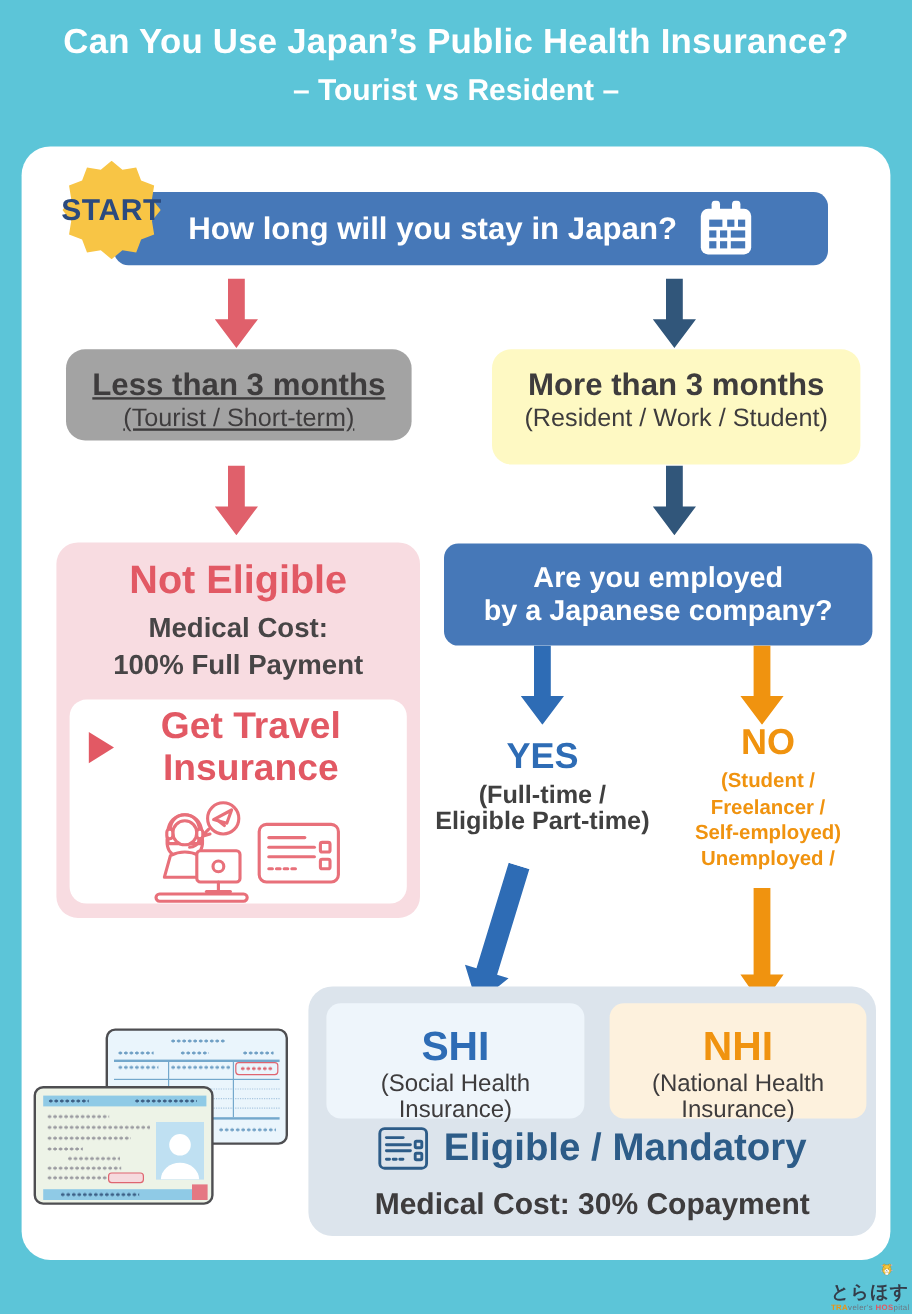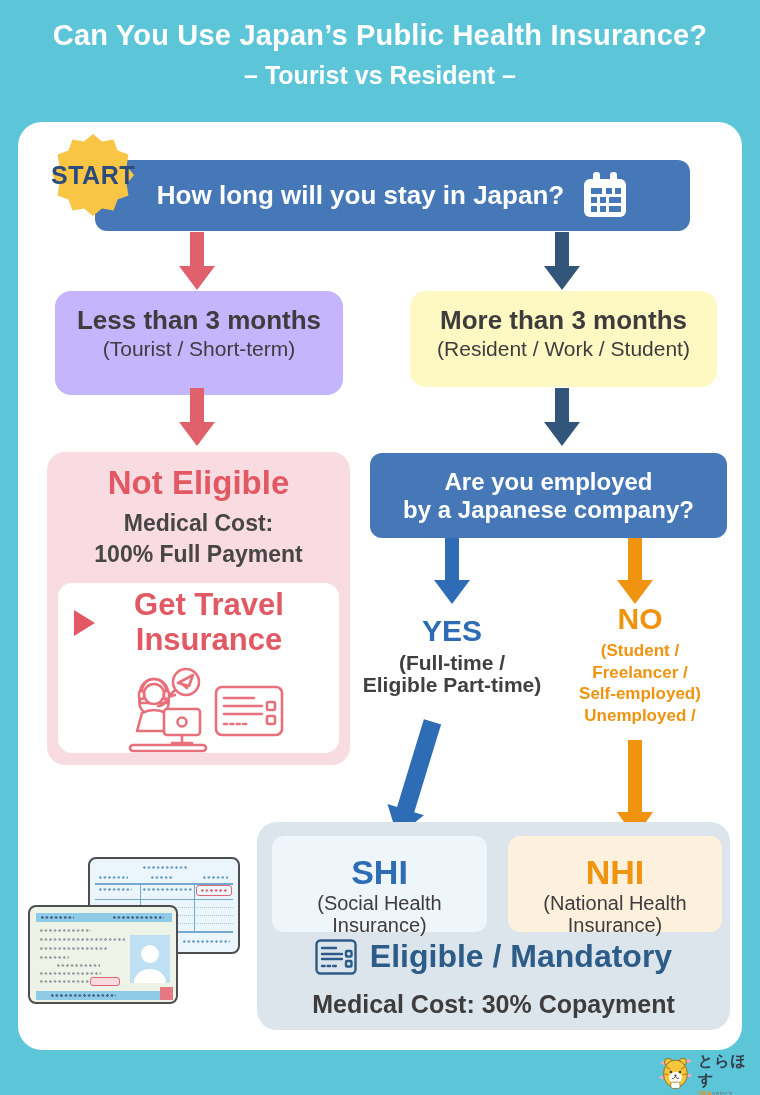--- a/index.html
+++ b/index.html
@@ -9,35 +9,35 @@
   .abs { position:absolute; }
   .center { text-align:center; }
 
   .hdr-title { top:19px; left:0; width:760px; color:#ffffff; font-size:29px; font-weight:bold; letter-spacing:0.2px; }
   .hdr-sub   { top:61px; left:0; width:760px; color:#ffffff; font-size:25px; font-weight:bold; }
 
   .card { top:122px; left:18px; width:724px; height:928px; background:#ffffff; border-radius:24px; }
 
   
   .qbox { background:#4678b8; border-radius:12px; color:#fff; display:flex; align-items:center; justify-content:center; }
-  .q1 { left:95px; top:160px; width:595px; height:71px; gap:18px; }
+  .q1 { left:95px; top:160px; width:595px; height:61px; gap:18px; }
   .q1 .qtext { font-size:26px; font-weight:bold; }
   .q2 { left:370px; top:453px; width:357px; height:85px; flex-direction:column; }
   .q2 .qline { font-size:24px; font-weight:bold; line-height:28px; }
 
   
   .start-badge { left:52px; top:134px; width:82px; height:82px; }
   .start-label { left:52px; top:134px; width:82px; height:82px; display:flex; align-items:center; justify-content:center;
                  color:#2b4a7e; font-size:25px; font-weight:bold; letter-spacing:0.5px;text-align:center; }
 
   
   .branch { border-radius:16px; padding-top:13px; color:#3e3c3d; }
   .branch .b-title { font-size:26px; font-weight:bold; line-height:32px; }
   .branch .b-sub   { font-size:21px; line-height:26px; }
-  .less { left:55px;  top:291px; width:288px; height:104px; background:#c4b5fd; }
+  .less { left:55px;  top:291px; width:288px; height:76px; background:#a3a3a3;text-decoration:underline; }
   .more { left:410px; top:291px; width:307px; height:96px; background:#fef9c3; }
 
   
   .noteligible { left:47px; top:452px; width:303px; height:313px; background:#f8dce1; border-radius:18px; }
   .ne-title { left:47px; top:464px; width:303px; color:#e25964; font-size:33px; font-weight:bold; }
   .ne-cost1 { left:47px; top:510px; width:303px; color:#474546; font-size:23px; font-weight:bold; }
   .ne-cost2 { left:47px; top:541px; width:303px; color:#474546; font-size:23px; font-weight:bold; }
   .ne-inner { left:58px; top:583px; width:281px; height:170px; background:#ffffff; border-radius:14px; }
   .ne-tri { left:74px; top:610px; width:0; height:0; border-left:21px solid #e25964;
             border-top:13px solid transparent; border-bottom:13px solid transparent; }
@@ -283,21 +283,21 @@
         <circle cx="20" cy="19" r="9" fill="#ffffff"></circle>
         <path d="M4 48 a16 14 0 0 1 32 0 Z" fill="#ffffff"></path>
       </svg>
     </div>
     <div class="abs gc-bar" style="top:84px;">
       <div class="abs dots d-navy" style="left:14px; top:2px; width:66px;"></div>
     </div>
     <div class="abs" style="left:130px; top:80px; width:13px; height:13px; background:#e57883;"></div>
   </div>
 
-  <div class="abs" style="left:658px; top:1052px; width:100px; height:42px; display:flex; align-items:flex-start; gap:5px;">
+  <div class="abs" style="left:658px; top:1052px; width:100px; height:42px; display:flex; align-items:flex-end; gap:5px;flex-direction:column;">
     <svg width="38" height="40" viewBox="0 0 38 40">
       <ellipse cx="6" cy="10" rx="3" ry="2" fill="#f2a9c0"></ellipse>
       <ellipse cx="33" cy="8" rx="3" ry="2" fill="#f2a9c0"></ellipse>
       <ellipse cx="4" cy="26" rx="2.5" ry="1.8" fill="#f2a9c0"></ellipse>
       <ellipse cx="34" cy="24" rx="2.5" ry="1.8" fill="#f2a9c0"></ellipse>
       <circle cx="11" cy="9" r="4" fill="#f5c73e" stroke="#8a6b1f" stroke-width="1"></circle>
       <circle cx="27" cy="9" r="4" fill="#f5c73e" stroke="#8a6b1f" stroke-width="1"></circle>
       <ellipse cx="19" cy="22" rx="13" ry="15" fill="#f5c73e" stroke="#8a6b1f" stroke-width="1"></ellipse>
       <path d="M8 14 l5 3 M30 14 l-5 3 M6 22 l5 1 M32 22 l-5 1" stroke="#c8901e" stroke-width="1.6" fill="none"></path>
       <ellipse cx="19" cy="26" rx="7" ry="6" fill="#ffffff"></ellipse>

